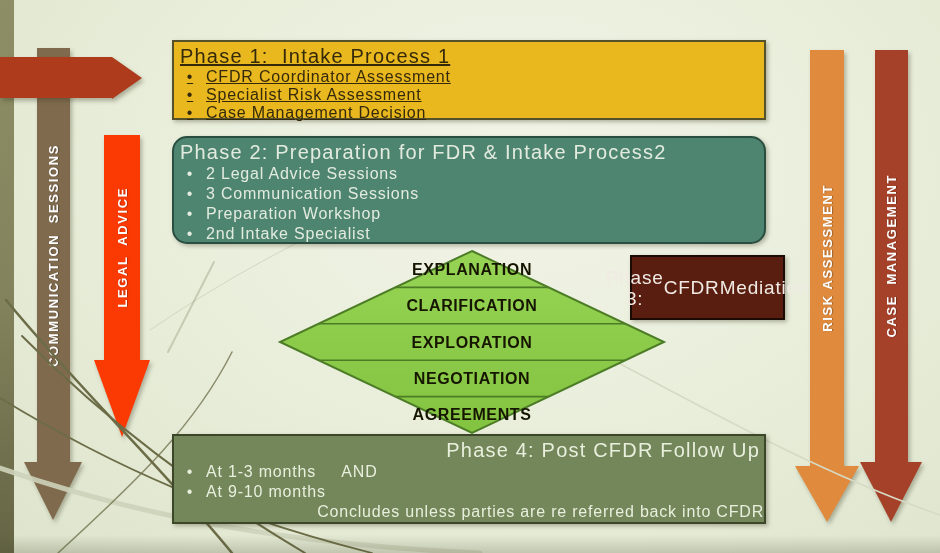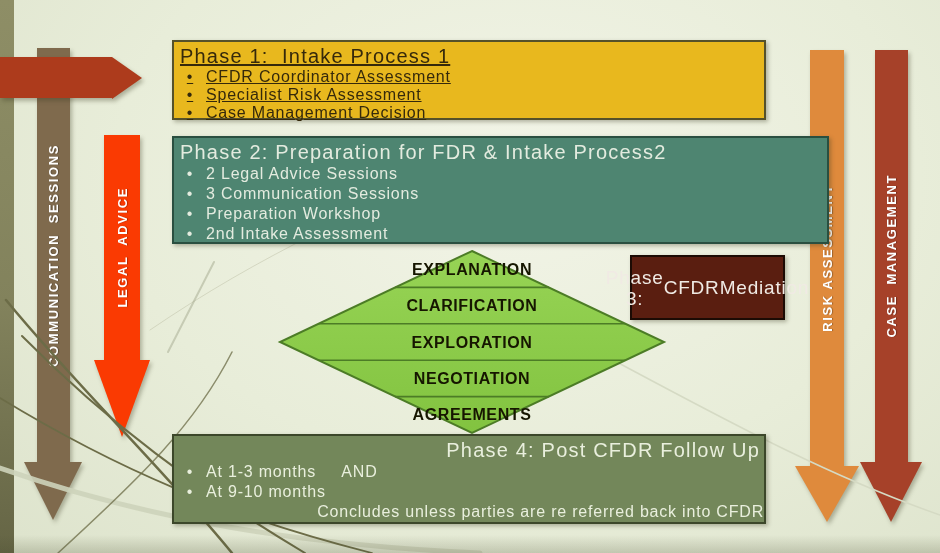--- a/index.html
+++ b/index.html
@@ -37,21 +37,21 @@
     border-top:21px solid transparent;border-bottom:21px solid transparent;
     border-left:30px solid #ad3b1c;}
   
   .box{position:absolute;border:2px solid;box-shadow:2px 2px 4px rgba(60,60,35,.35);box-sizing:border-box;}
   .box .title{font-size:20px;line-height:24px;letter-spacing:1.2px;padding:2px 4px 0 6px;white-space:pre;}
   .b{display:flex;font-size:16px;line-height:19px;letter-spacing:.8px;}
   .b::before{content:"\2022";flex:0 0 32px;text-align:center;}
   .bt{white-space:pre;}
   .p1{left:172px;top:40px;width:594px;height:80px;background:#e8b81e;border-color:#55512a;color:#35290b;text-decoration:underline;}
   .p1 .b{line-height:18px;}
-  .p2{left:172px;top:136px;width:657px;height:108px;background:#4e8571;border-color:#2a4f40;color:#e3ebdf;}
+  .p2{left:172px;top:136px;width:594px;height:108px;background:#4e8571;border-color:#2a4f40;color:#e3ebdf;border-radius:15px;}
   .p2 .b{line-height:20px;}
   .p4{left:172px;top:434px;width:594px;height:90px;background:#73875a;border-color:#3c472a;color:#e9efdd;text-align:right;}
   .p4 .b{line-height:20px;}
   .p4 .footer{font-size:16px;line-height:20px;letter-spacing:.8px;padding-left:16px;white-space:pre;}
   .p3{left:630px;top:255px;width:155px;height:65px;background:#5a1e10;border-color:#1c0b04;color:#f0eae4;
     display:flex;flex-direction:row;align-items:center;justify-content:center;
     font-size:19px;line-height:21px;letter-spacing:.8px;text-align:center;}
   
   .diamond-svg{position:absolute;left:270px;top:243px;}
   .dlabel{position:absolute;left:272px;width:400px;text-align:center;
@@ -132,21 +132,21 @@
     <div class="b">
         <span class="bt">2 Legal Advice Sessions</span>
       </div>
     <div class="b">
         <span class="bt">3 Communication Sessions</span>
       </div>
     <div class="b">
         <span class="bt">Preparation Workshop</span>
       </div>
     <div class="b">
-        <span class="bt">2nd Intake Assessment</span>
+        <span class="bt">2nd Intake Specialist</span>
       </div>
   </div>
 
   <div class="box p4">
     <div class="title">Phase 4: Post CFDR Follow Up</div>
     <div class="b">
         <span class="bt">At 1-3 months     AND</span>
       </div>
     <div class="b">
         <span class="bt">At 9-10 months</span>

